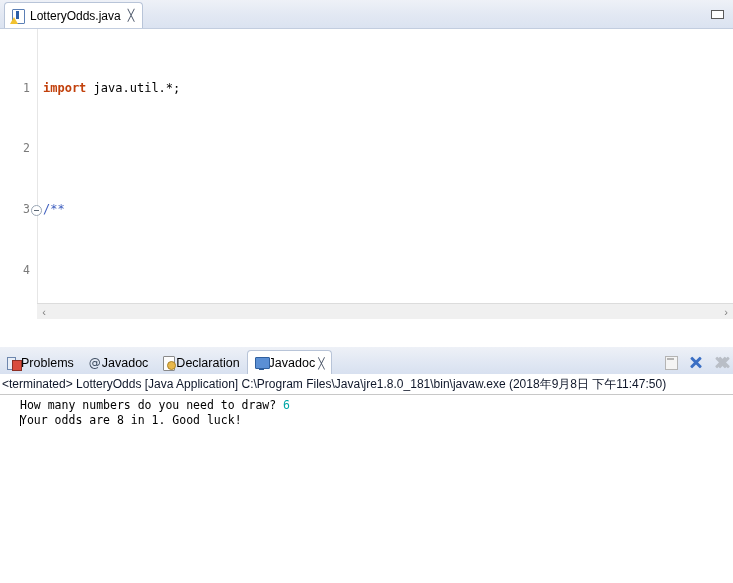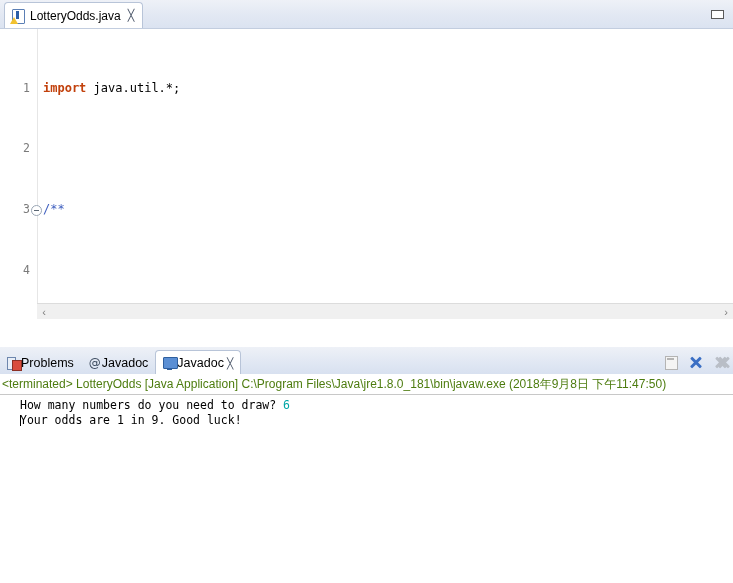--- a/index.html
+++ b/index.html
@@ -289,21 +289,21 @@
     background: #ffffff;
     font-family: "DejaVu Sans Mono", monospace;
     font-size: 11.5px;
     line-height: 15px;
     padding-top: 2px;
   }
   .term-line {
     white-space: pre;
     font-family: "Liberation Sans", sans-serif;
     font-size: 12px;
-    color: #4d7c0f;
+    color: #0f172a;
     padding: 1px 0 2px 2px;
     border-bottom: 1px solid #c8c8c8;
     margin-bottom: 3px;
   }
   .out-line {
     white-space: pre;
     padding-left: 20px;
     color: #000;
   }
   .in-val { color: #00a6a6; }
@@ -399,20 +399,27 @@
           <span class="sq2"></span>
         </span>
       <span>Problems</span>
     </div>
 
     <div class="ctab">
       <span class="ic ic-javadoc">@</span>
       <span>Javadoc</span>
     </div>
 
+    <div class="ctab">
+      <span class="ic ic-decl">
+          <span class="pg"></span>
+          <span class="dot"></span>
+        </span>
+      <span>Declaration</span>
+    </div>
 
     <div class="ctab active">
       <span class="ic ic-console">
           <span class="mon"></span>
           <span class="base"></span>
         </span>
       <span>Javadoc</span>
       <span class="x">╳</span>
     </div>
 
@@ -430,15 +437,15 @@
         </span>
     </div>
   </div>
 
   <div class="console-body">
     <div class="term-line">&lt;terminated&gt; LotteryOdds [Java Application] C:\Program Files\Java\jre1.8.0_181\bin\javaw.exe (2018年9月8日 下午11:47:50)</div>
 
     <div class="out-line"><span>How many numbers do you need to draw? </span><span class="in-val">6</span></div>
 
 
-    <div class="out-line"><span class="caret"></span><span>Your odds are 1 in 9. Good luck!</span></div>
+    <div class="out-line"><span class="caret"></span><span>Your odds are 8 in 1. Good luck!</span></div>
   </div>
 </div>
 
 </body></html>

